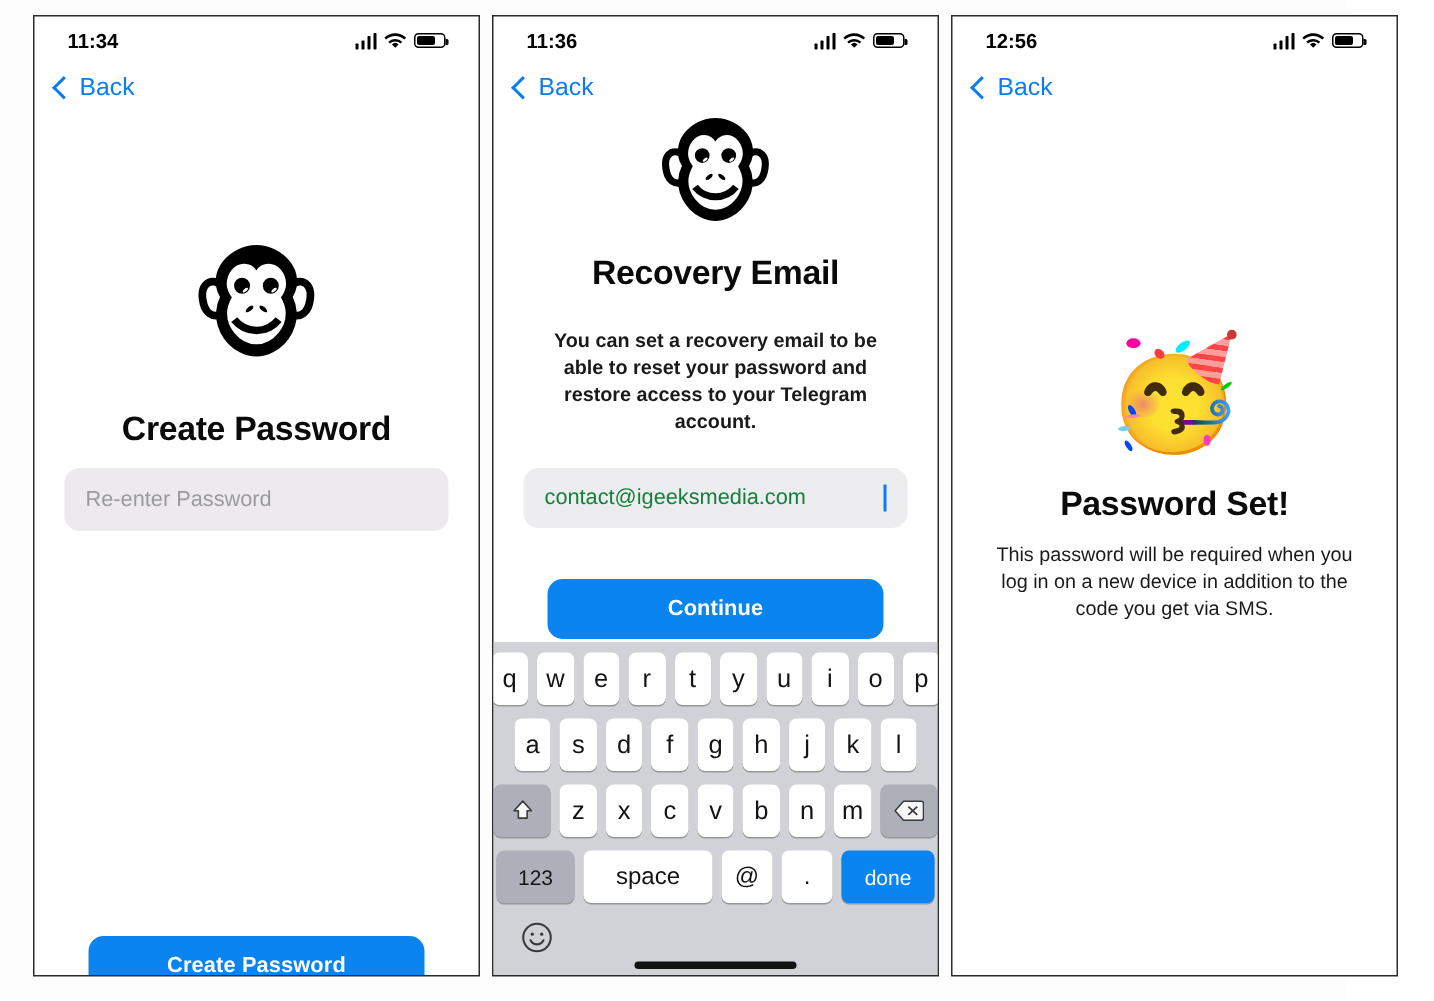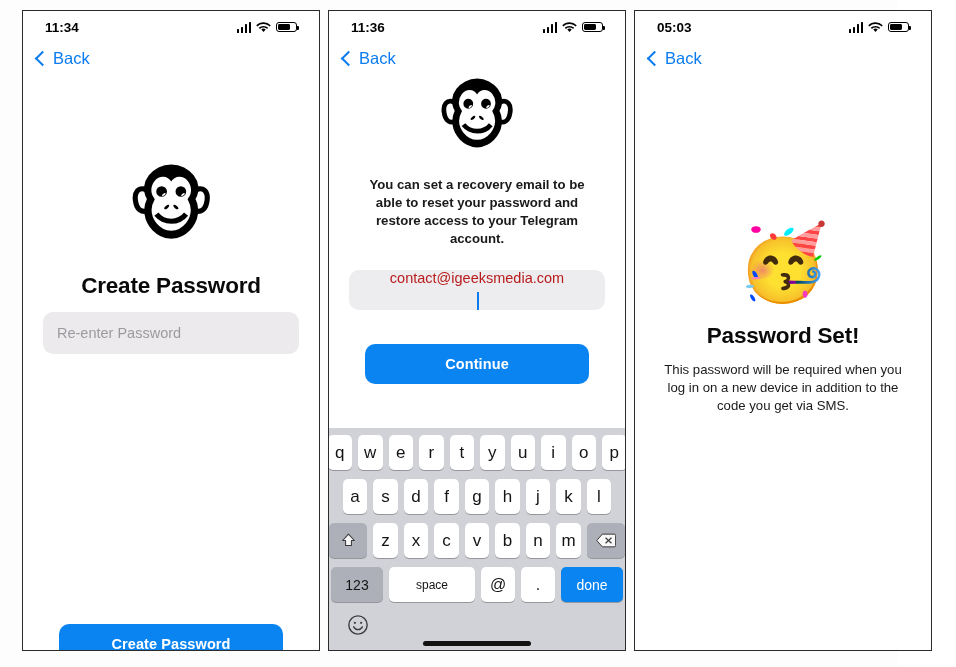--- a/index.html
+++ b/index.html
@@ -138,21 +138,21 @@
     background: #eceaec;
     border-radius: 10px;
     display: flex;
     align-items: center;
     padding: 0 14px;
     box-sizing: border-box;
     font-size: 14.5px;
     color: #9b9b9f;
   }
   .field .val { flex: 1; }
-  .field.filled { color: #b91c1c; background: #edecef; flex-direction: column; }
+  .field.filled { color: #15803d; background: #edecef; }
   .caret {
     display: inline-block;
     width: 2px; height: 18px;
     background: #0a7cf0;
     vertical-align: middle;
     margin-left: 1px;
   }
   .eyeoff { width: 18px; height: 16px; opacity: .55; }
 
   
@@ -200,21 +200,21 @@
     cursor: pointer;
     font-family: "Liberation Sans", sans-serif;
   }
   .krow.r2 { padding: 0 14px; }
   .key.fn {
     background: #adb0b8;
     box-shadow: 0 1px 0 rgba(0,0,0,.28);
   }
   .key.shift, .key.del { width: 38px; }
   .key.num { width: 52px; font-size: 14px; }
-  .key.space { width: 86px; font-size: 12px; }
+  .key.space { width: 86px; font-size: 16px; }
   .key.at { width: 34px; font-size: 16px; }
   .key.dot { width: 34px; font-size: 16px; }
   .key.done {
     width: 62px;
     background: #0a84f0;
     color: #ffffff;
     font-size: 14px;
   }
   .krow.bottom { gap: 6px; margin-bottom: 6px; }
   .kbfoot {
@@ -310,20 +310,21 @@
     <div class="navbar">
       <div class="back">
         <span class="chev"></span>
         <span>Back</span>
       </div>
     </div>
 
     <div class="content">
       <div class="emoji" style="font-size:72px;margin-top:6px;">🐵</div>
 
+      <div class="title" style="margin-top:16px;">Recovery Email</div>
 
       <div class="desc" style="margin-top:23px;font-weight:bold;">You can set a recovery email to be able to reset your password and restore access to your Telegram account.</div>
 
       <div class="field filled" style="margin-top:22px;height:40px;">
         <span class="val">contact@igeeksmedia.com</span>
           <span class="caret"></span>
       </div>
 
       <div class="btn" style="margin-top:34px;">Continue</div>
 
@@ -394,21 +395,21 @@
         </div>
 
         <div class="kb-home"></div>
       </div>
     </div>
   </div>
 
   <div class="phone" id="phone3">
 
     <div class="statusbar">
-      <div class="clock">05:03</div>
+      <div class="clock">12:56</div>
       <div class="status-icons">
         <span class="bars">
             <i></i>
             <i></i>
             <i></i>
             <i></i>
           </span>
         <svg class="wifi" viewBox="0 0 16 12">
           <path d="M8 10.8 5.6 8.3a3.5 3.5 0 0 1 4.8 0Z" fill="#000"></path>
           <path d="M8 6.1c1.5 0 2.9.6 3.9 1.6l1.2-1.3A7.3 7.3 0 0 0 8 4.3c-2 0-3.8.8-5.1 2.1l1.2 1.3A5.5 5.5 0 0 1 8 6.1Z" fill="#000"></path>

